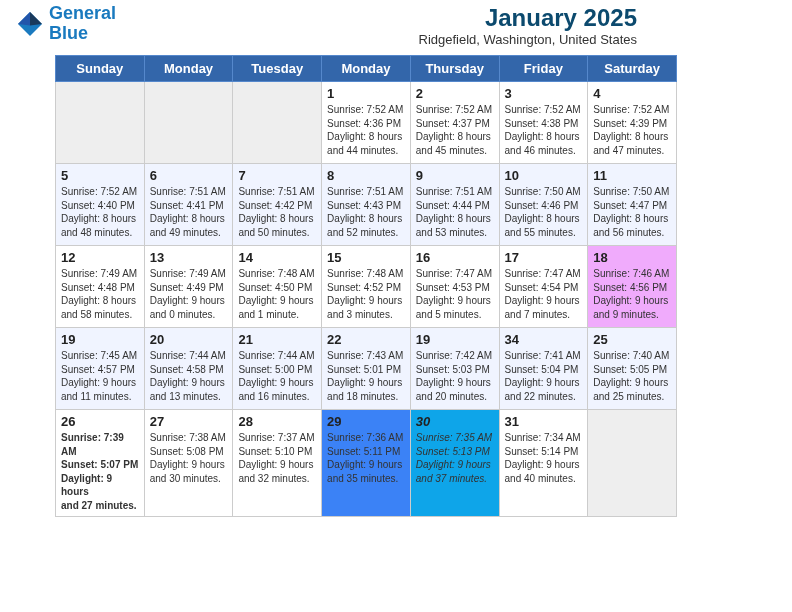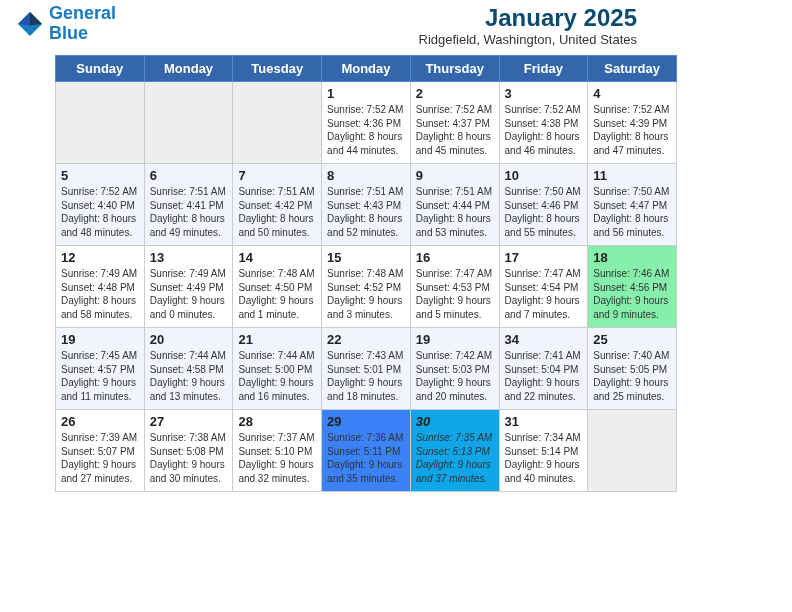--- a/index.html
+++ b/index.html
@@ -244,21 +244,21 @@
 Daylight: 9 hours
 and 5 minutes.</div>
           </td>
           <td style="background: rgb(255, 255, 255);">
             <div class="day-num">17</div>
             <div class="info" style="white-space: pre-line;">Sunrise: 7:47 AM
 Sunset: 4:54 PM
 Daylight: 9 hours
 and 7 minutes.</div>
           </td>
-          <td style="background: #86efac;">
+          <td style="background: #f0abfc;">
             <div class="day-num">18</div>
             <div class="info" style="white-space: pre-line;">Sunrise: 7:46 AM
 Sunset: 4:56 PM
 Daylight: 9 hours
 and 9 minutes.</div>
           </td>
         </tr>
         <tr>
           <td style="background: rgb(240, 244, 255);">
             <div class="day-num">19</div>
@@ -306,21 +306,21 @@
             <div class="day-num">25</div>
             <div class="info" style="white-space: pre-line;">Sunrise: 7:40 AM
 Sunset: 5:05 PM
 Daylight: 9 hours
 and 25 minutes.</div>
           </td>
         </tr>
         <tr>
           <td style="background: rgb(255, 255, 255);">
             <div class="day-num">26</div>
-            <div class="info" style="white-space: pre-line;">Sunrise: 7:39 AM
+            <div class="info" style="white-space: pre-line; font-weight: bold;">Sunrise: 7:39 AM
 Sunset: 5:07 PM
 Daylight: 9 hours
 and 27 minutes.</div>
           </td>
           <td style="background: rgb(255, 255, 255);">
             <div class="day-num">27</div>
             <div class="info" style="white-space: pre-line;">Sunrise: 7:38 AM
 Sunset: 5:08 PM
 Daylight: 9 hours
 and 30 minutes.</div>

